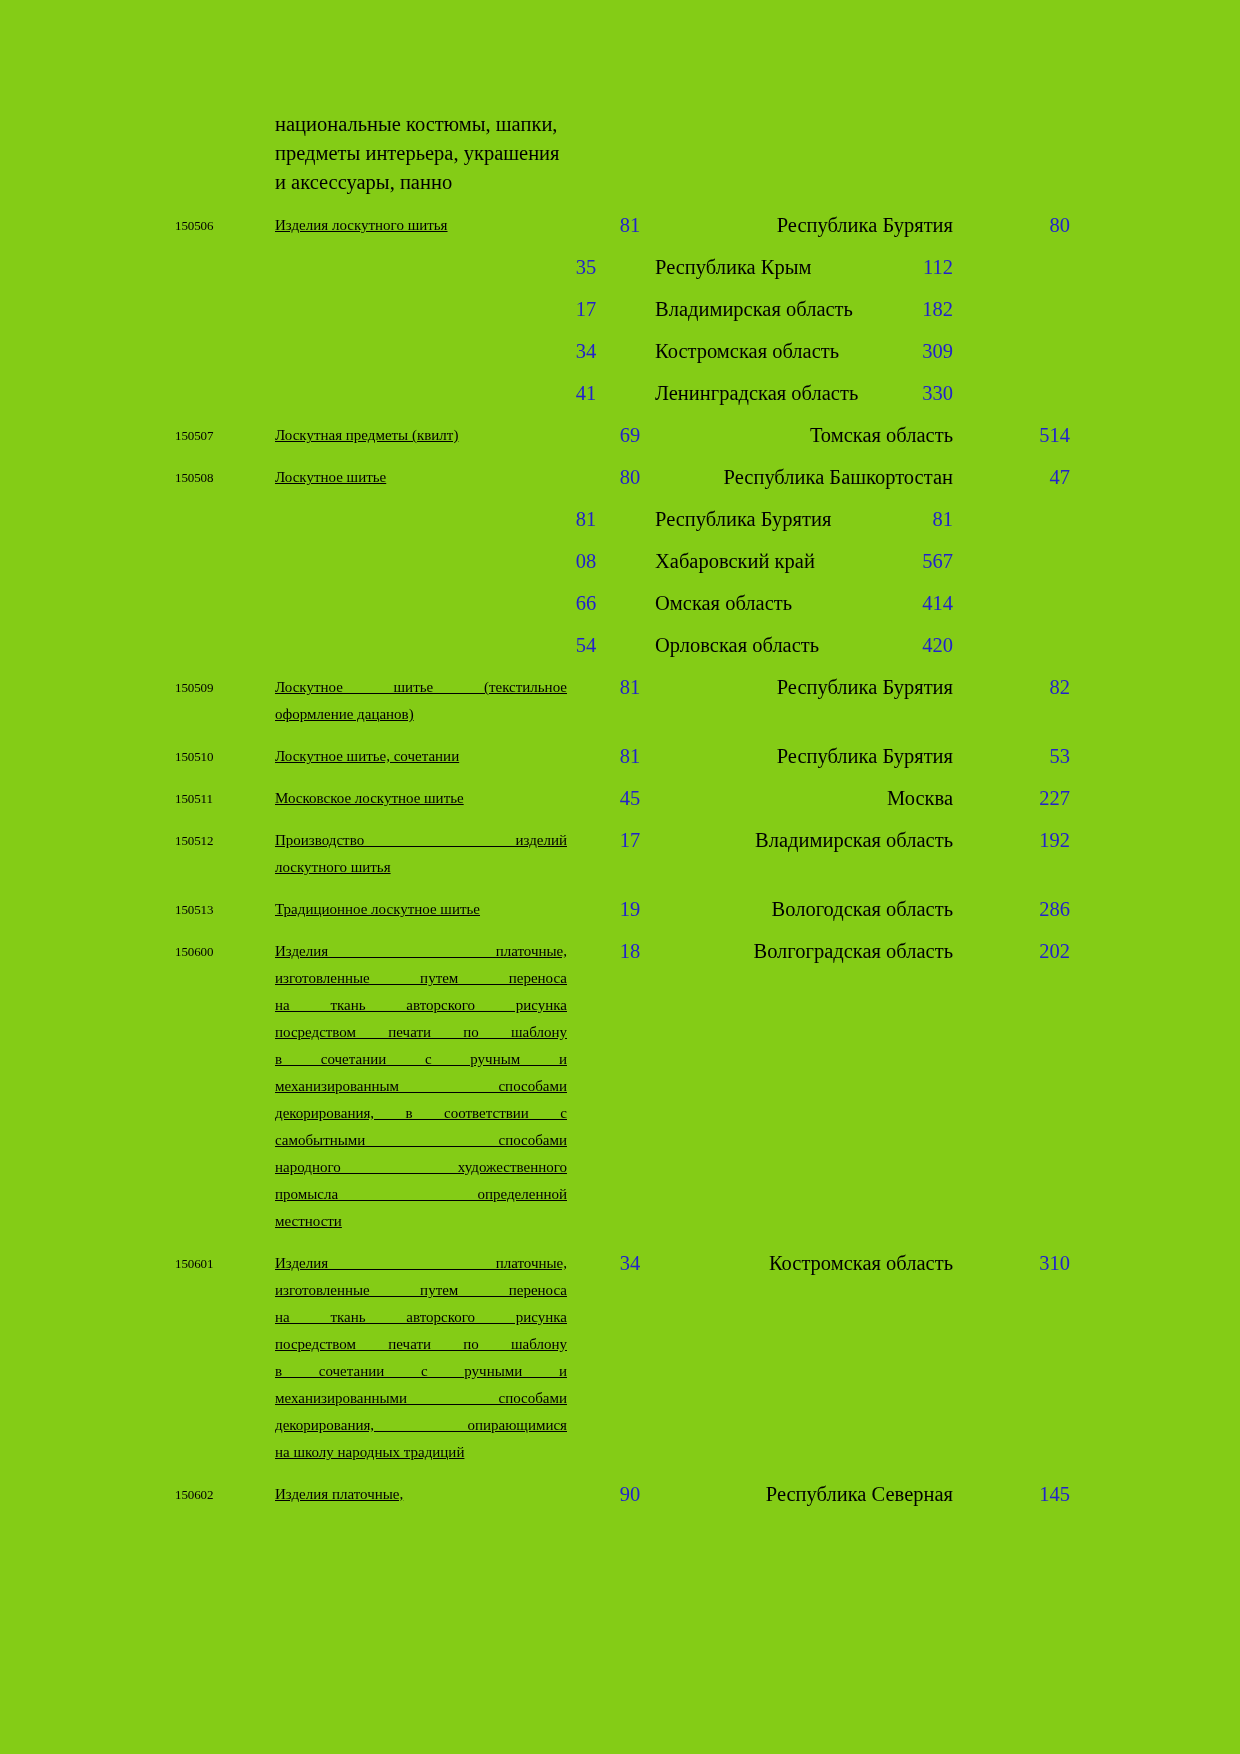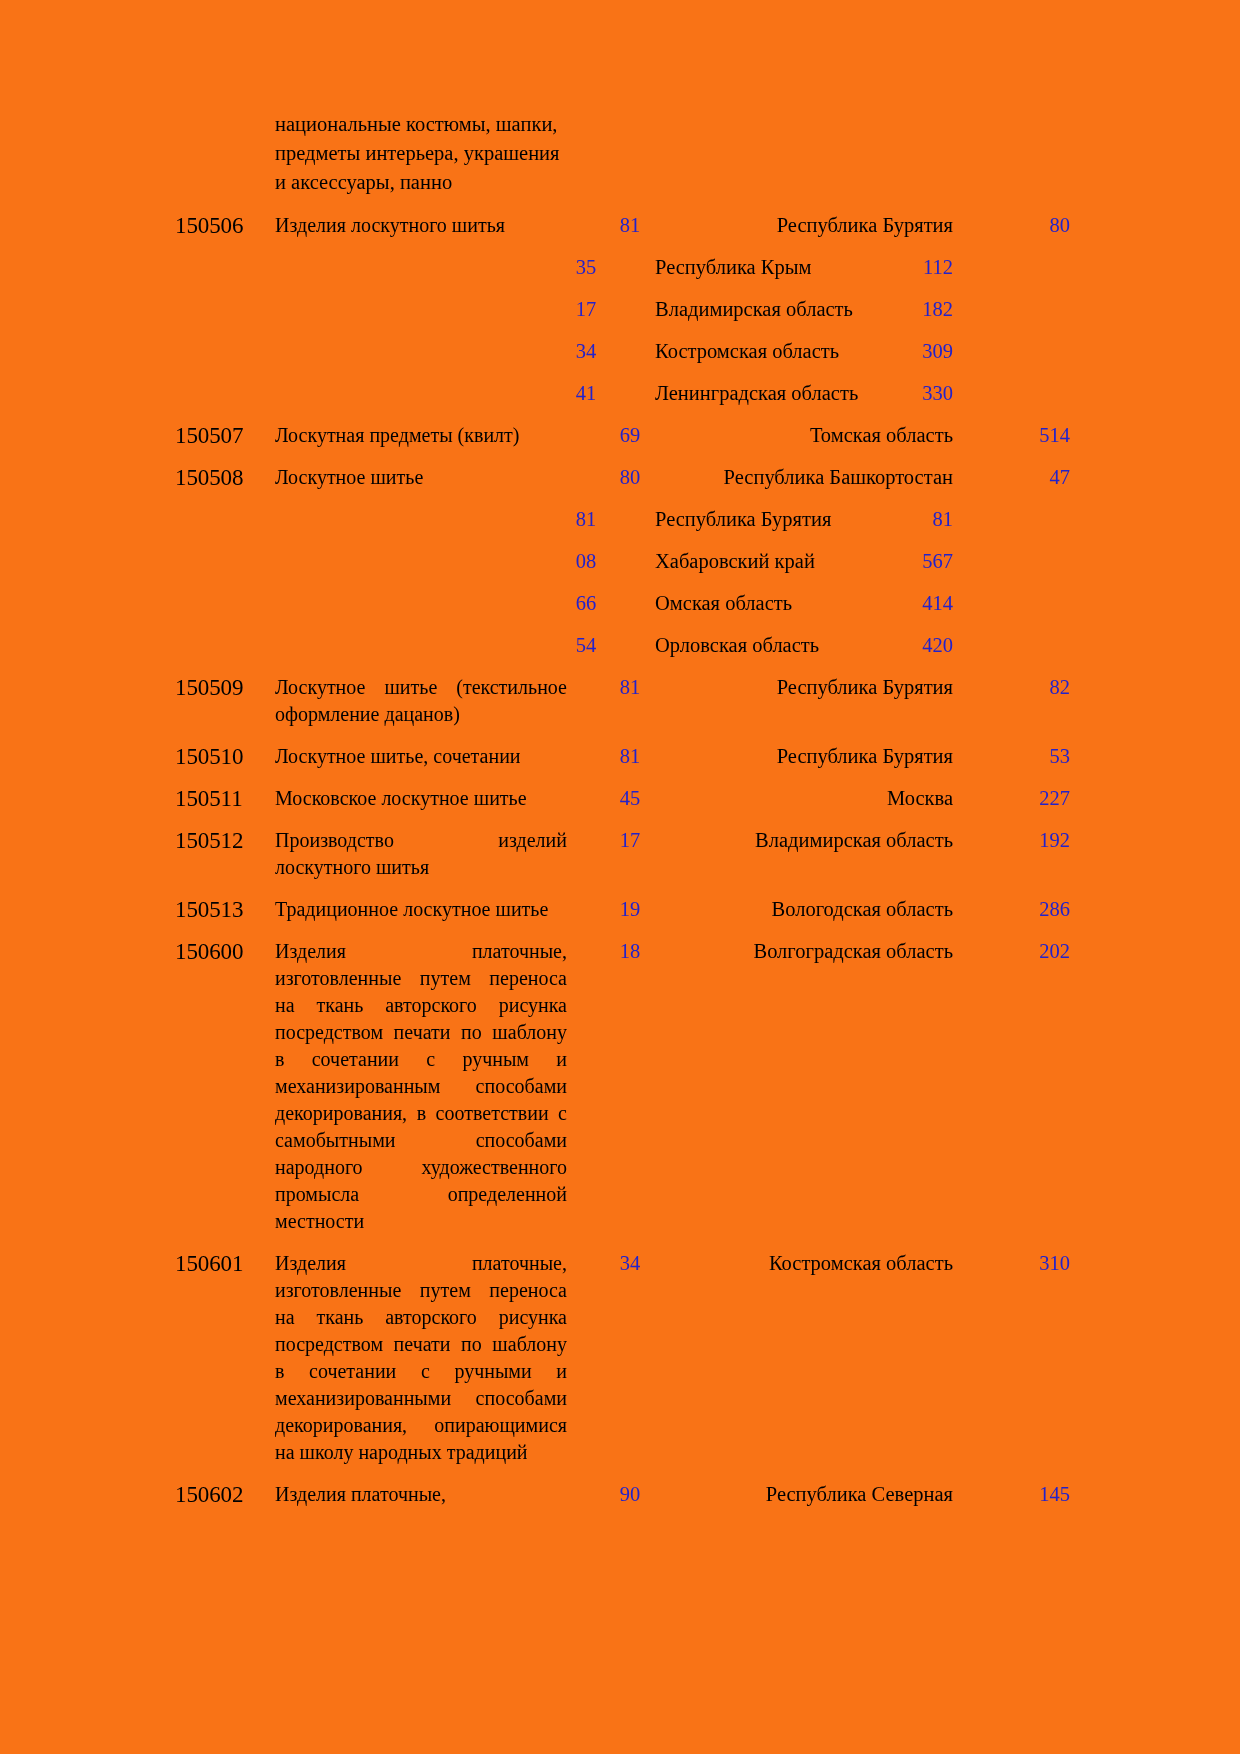--- a/index.html
+++ b/index.html
@@ -9,21 +9,21 @@
   }
   body {
     font-family: "Liberation Serif", "DejaVu Serif", serif;
     color: #000000;
   }
   .page {
     position: relative;
     width: 1240px;
     height: 1754px;
     margin: 0 auto;
-    background: #f97316;
+    background: #84cc16;
     overflow: hidden;
     box-sizing: border-box;
     padding: 110px 170px 60px 175px;
   }
   .doc-table {
     width: 100%;
     border-collapse: collapse;
     table-layout: fixed;
   }
   .doc-table td {
@@ -35,31 +35,32 @@
   col.c-code   { width: 88px; }
   col.c-gap1   { width: 12px; }
   col.c-name   { width: 292px; }
   col.c-gap2   { width: 38px; }
   col.c-reg    { width: 50px; }
   col.c-gap3   { width: 48px; }
   col.c-region { width: 250px; }
   col.c-num    { width: 117px; }
 
   .cell-code {
-    font-size: 23px;
+    font-size: 13px;
     line-height: 27px;
     white-space: nowrap;
     letter-spacing: -0.1px;
   }
   .cell-name {
-    font-size: 20px;
+    font-size: 15px;
     line-height: 27px;
     text-align: justify;
     text-align-last: justify;
     hyphens: none;
+    text-decoration: underline;
   }
   .cell-name p {
     margin: 0;
     text-align: justify;
     text-align-last: justify;
   }
   .cell-name p.tail {
     text-align-last: left;
   }
   .cell-name p.single {

